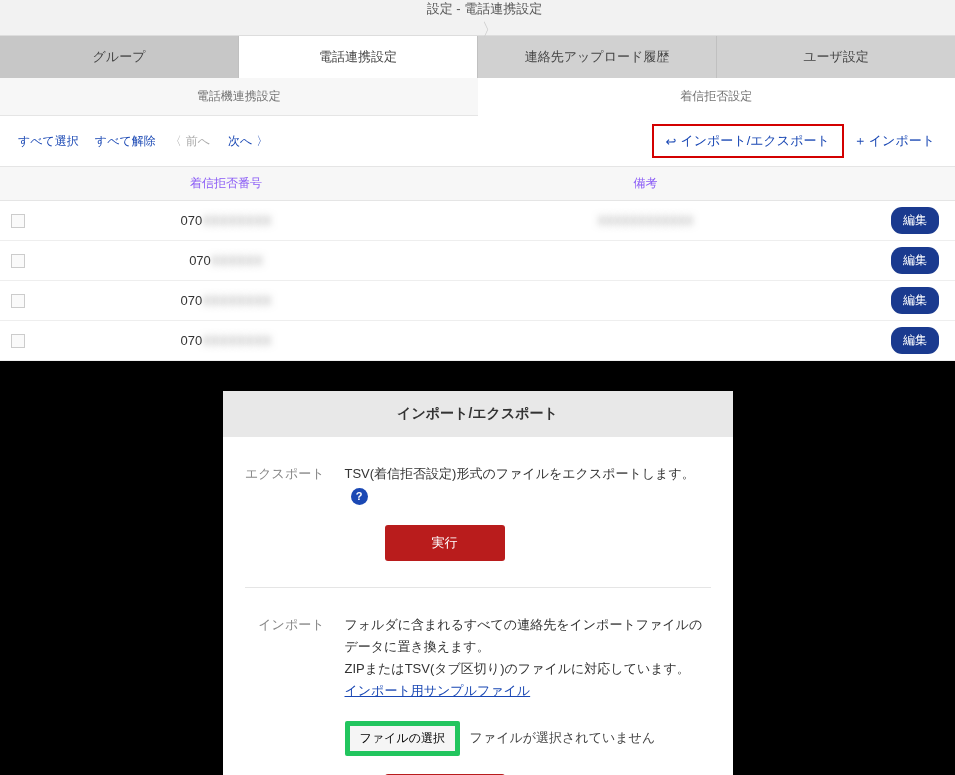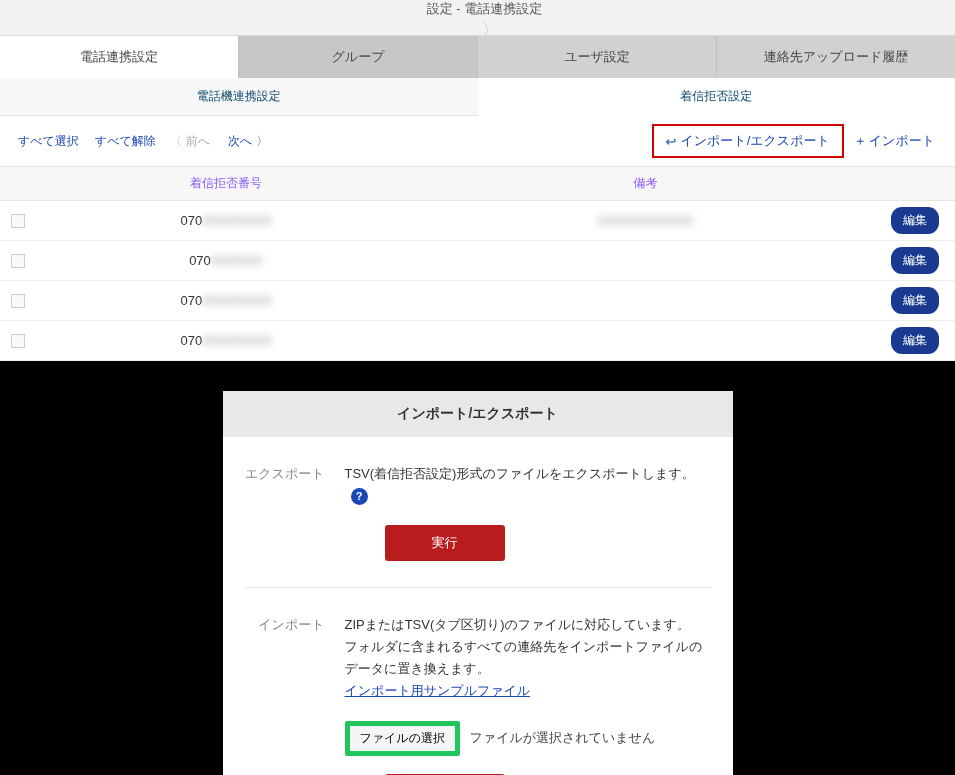--- a/index.html
+++ b/index.html
@@ -7,21 +7,21 @@
 .upper { background: #fff; }
 .breadcrumb { background: #f2f2f2; border-bottom: 1px solid #ddd; height: 36px; display: flex; align-items: center; padding-left: 14px; position: relative; flex-direction: column; }
 .breadcrumb span { color: #555; font-size: 13px; }
 .breadcrumb .chev { margin-left: 12px; color: #ccc; font-size: 18px; }
 .main-tabs { display: flex; background: #d1d1d1; }
 .main-tab { flex: 1; text-align: center; padding: 12px 0; font-size: 13px; color: #444; cursor: pointer; background: #d1d1d1; border-right: 1px solid #c0c0c0; }
 .main-tab:last-child { border-right: none; }
 .main-tab.active { background: #fff; }
 .main-tab.dark { background: #c7c7c7; }
 .sub-tabs { display: flex; }
-.sub-tab { flex: 1; text-align: center; padding: 10px 0; font-size: 12px; color: #0c4a6e; background: #f7f7f7; border-bottom: 1px solid #e5e5e5; cursor: pointer; }
+.sub-tab { flex: 1; text-align: center; padding: 10px 0; font-size: 12px; color: #737373; background: #f7f7f7; border-bottom: 1px solid #e5e5e5; cursor: pointer; }
 .sub-tab.active { background: #fff; border-bottom: 1px solid #fff; }
 .toolbar { display: flex; align-items: center; padding: 8px 10px; background: #fff; position: relative; }
 .toolbar .lnk { color: #1a48b4; font-size: 12px; padding: 4px 8px; cursor: pointer; }
 .toolbar .pager { display: flex; align-items: center; gap: 4px; margin-left: 6px; }
 .toolbar .pager span { color: #1a48b4; font-size: 12px; cursor: pointer; }
 .toolbar .pager .dim { color: #aaa; }
 .toolbar .spacer { flex: 1; }
 .impexp-btn { border: 2px solid #d30000; padding: 6px 12px; color: #1a48b4; font-size: 13px; cursor: pointer; display: flex; align-items: center; gap: 4px; }
 .add-btn { color: #1a48b4; font-size: 13px; padding: 6px 10px; cursor: pointer; display: flex; align-items: center; gap: 2px; }
 .table-header { display: flex; background: #f7f7f7; border-top: 1px solid #e5e5e5; border-bottom: 1px solid #e5e5e5; font-size: 12px; color: #8b5cf6; }
@@ -54,24 +54,24 @@
 </head>
 <body>
 
 <div class="upper">
   <div class="breadcrumb">
     <span>設定 - 電話連携設定</span>
     <span class="chev">〉</span>
   </div>
 
   <div class="main-tabs">
+    <div class="main-tab dark">グループ</div>
     <div class="main-tab active">電話連携設定</div>
-    <div class="main-tab dark">グループ</div>
+    <div class="main-tab">連絡先アップロード履歴</div>
     <div class="main-tab">ユーザ設定</div>
-    <div class="main-tab">連絡先アップロード履歴</div>
   </div>
 
   <div class="sub-tabs">
     <div class="sub-tab">電話機連携設定</div>
     <div class="sub-tab active">着信拒否設定</div>
   </div>
 
   <div class="toolbar">
     <span class="lnk">すべて選択</span>
     <span class="lnk">すべて解除</span>
@@ -174,22 +174,22 @@
         <div class="content">
           <span>TSV(着信拒否設定)形式のファイルをエクスポートします。</span>
           <span class="help-icon">?</span>
           <button class="exec-btn" style="margin-left:40px">実行</button>
         </div>
       </div>
 
       <div class="section">
         <div class="label">インポート</div>
         <div class="content">
+          <div>フォルダに含まれるすべての連絡先をインポートファイルのデータに置き換えます。</div>
           <div>ZIPまたはTSV(タブ区切り)のファイルに対応しています。</div>
-          <div>フォルダに含まれるすべての連絡先をインポートファイルのデータに置き換えます。</div>
           <div><span class="link">インポート用サンプルファイル</span></div>
           <div style="margin-top:18px">
             <button class="file-btn">ファイルの選択</button>
             <span class="file-status">ファイルが選択されていません</span>
           </div>
           <button class="exec-btn" style="margin-left:40px">実行</button>
         </div>
       </div>
 
     </div>

